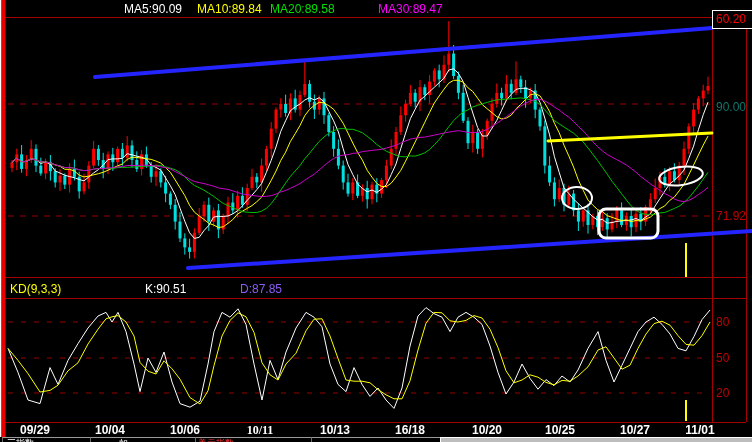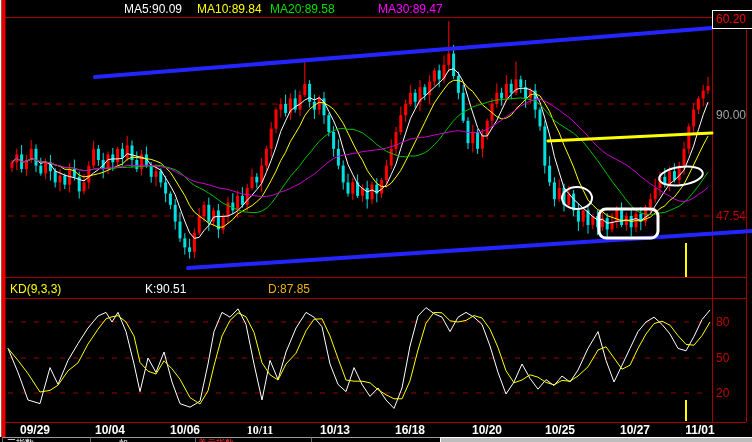--- a/index.html
+++ b/index.html
@@ -350,25 +350,25 @@
   <span class="lbl hdr" style="left: 197px; color: rgb(255, 255, 0);">MA10:89.84</span>
   <span class="lbl hdr" style="left: 270px; color: rgb(0, 224, 0);">MA20:89.58</span>
   <span class="lbl hdr" style="left: 343px; color: rgb(255, 0, 255); margin-left: 35px;">MA30:89.47</span>
 
   <div class="pricebox" style="color: rgb(255, 0, 0);">
     <span>60.20</span>
   </div>
 
   <span class="lbl kdhdr" style="left: 10px; color: rgb(255, 255, 0);">KD(9,3,3)</span>
   <span class="lbl kdhdr" style="left: 145px; color: rgb(255, 255, 255);">K:90.51</span>
-  <span class="lbl kdhdr" style="left: 268px; color: #eab308;">D:87.85</span>
+  <span class="lbl kdhdr" style="left: 240px; color: #8b5cf6;">D:87.85</span>
 
   <div id="y-labels">
-      <span class="lbl axis-lbl" style="left: 716px; top: 108px; color: #a3a3a3;">90.00</span>
-      <span class="lbl axis-lbl" style="left: 716px; top: 209px; color: rgb(192, 0, 0);">47.54</span>
+      <span class="lbl axis-lbl" style="left: 716px; top: 100px; color: #0f766e;">90.00</span>
+      <span class="lbl axis-lbl" style="left: 716px; top: 209px; color: rgb(192, 0, 0);">71.92</span>
       <span class="lbl axis-lbl" style="left: 716px; top: 315px; color: rgb(192, 0, 0);">80</span>
       <span class="lbl axis-lbl" style="left: 716px; top: 351px; color: rgb(192, 0, 0);">50</span>
       <span class="lbl axis-lbl" style="left: 716px; top: 386px; color: rgb(192, 0, 0);">20</span>
     </div>
   <div class="dates" id="date-row">
       <span class="date-lbl" style="left: 35px; color: rgb(255, 255, 255);">09/29</span>
       <span class="date-lbl" style="left: 110px; color: rgb(255, 255, 255);">10/04</span>
       <span class="date-lbl" style="left: 185px; color: rgb(255, 255, 255);">10/06</span>
       <span class="date-lbl" style="left: 260px; color: rgb(255, 255, 255); font-family: Liberation Serif, serif;">10/11</span>
       <span class="date-lbl" style="left: 335px; color: rgb(255, 255, 255);">10/13</span>

